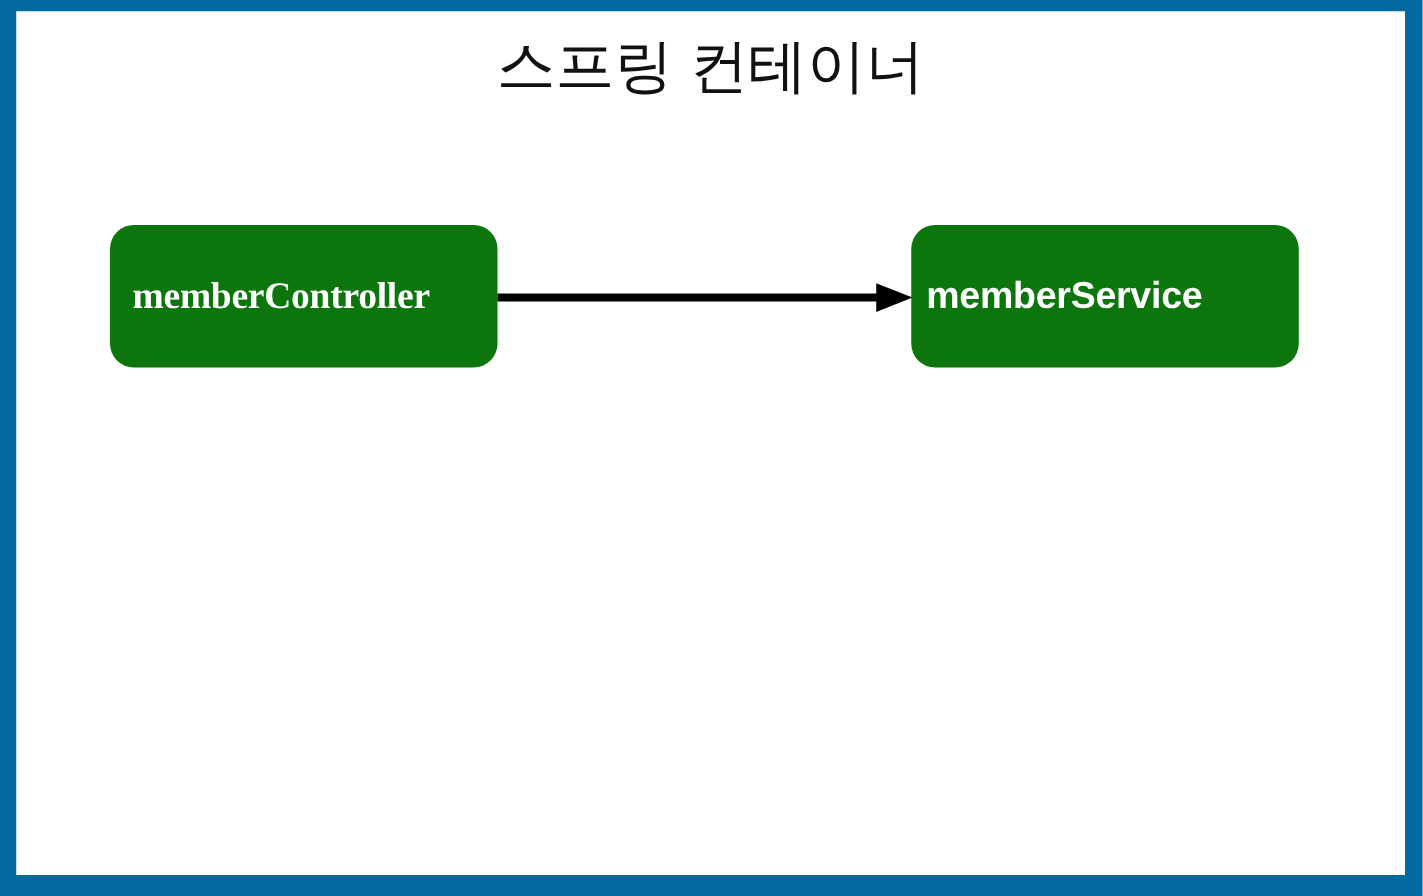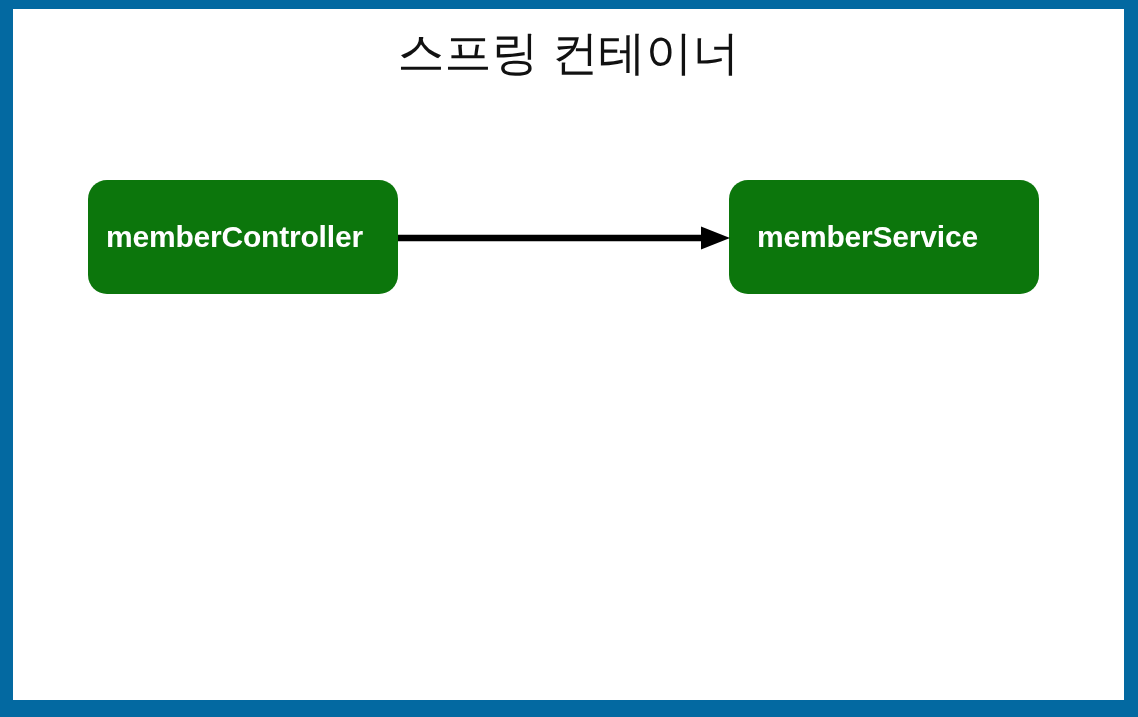--- a/index.html
+++ b/index.html
@@ -78,42 +78,42 @@
     padding-left: 18px;
   }
 
   #node-service {
     left: 716px;
     top: 171px;
     width: 310px;
     height: 114px;
   }
   #node-service .node-label {
-    padding-left: 28px;
+    padding-left: 12px;
   }
 
   
   .arrow-layer {
     position: absolute;
     left: 0;
     top: 0;
     width: 1111px;
     height: 691px;
     pointer-events: none;
   }
 </style>
 </head>
 <body>
 
 <div class="frame">
   <div class="canvas">
 
     <div class="diagram-title">스프링 컨테이너</div>
 
-    <div class="node" id="node-controller" style="background:#0c760c;">
+    <div class="node" id="node-controller" style="background:#0c760c;font-family:Liberation Serif, serif;">
       <span class="node-label">memberController</span>
     </div>
 
     <div class="node" id="node-service" style="background:#0c760c;">
       <span class="node-label">memberService</span>
     </div>
 
     <svg class="arrow-layer" viewBox="0 0 1111 691" width="1111" height="691">
       <g>
         <line x1="385" y1="229" x2="692" y2="229" stroke="#000000" stroke-width="6.5"></line>

